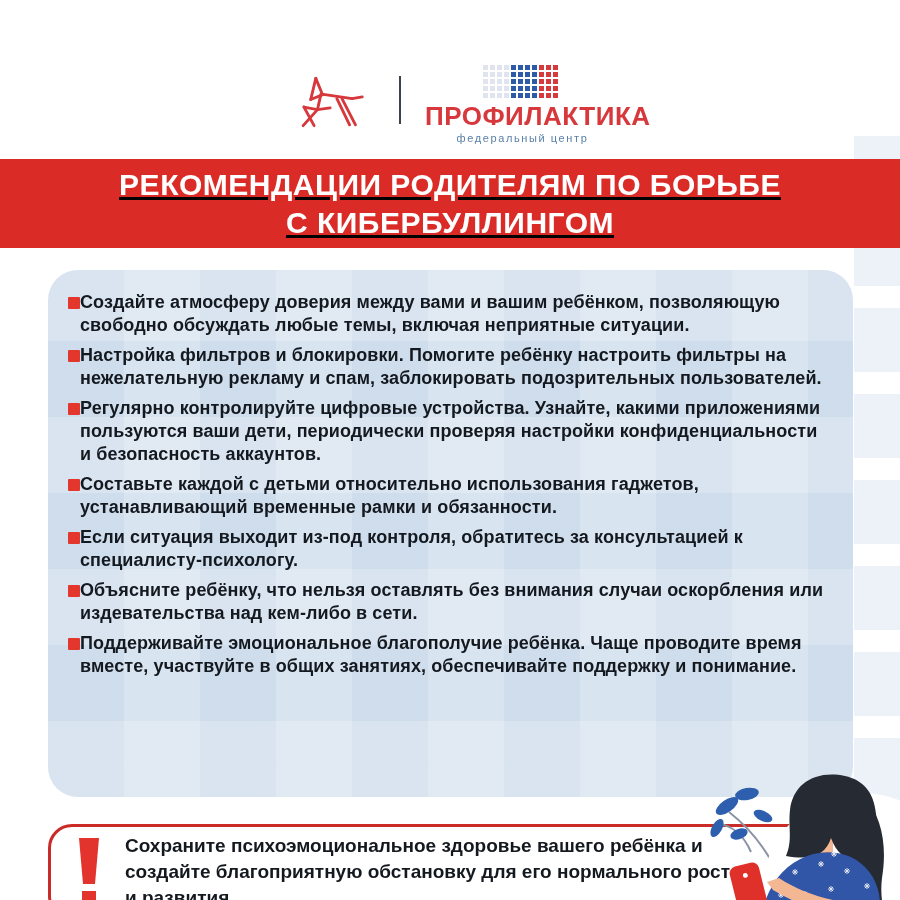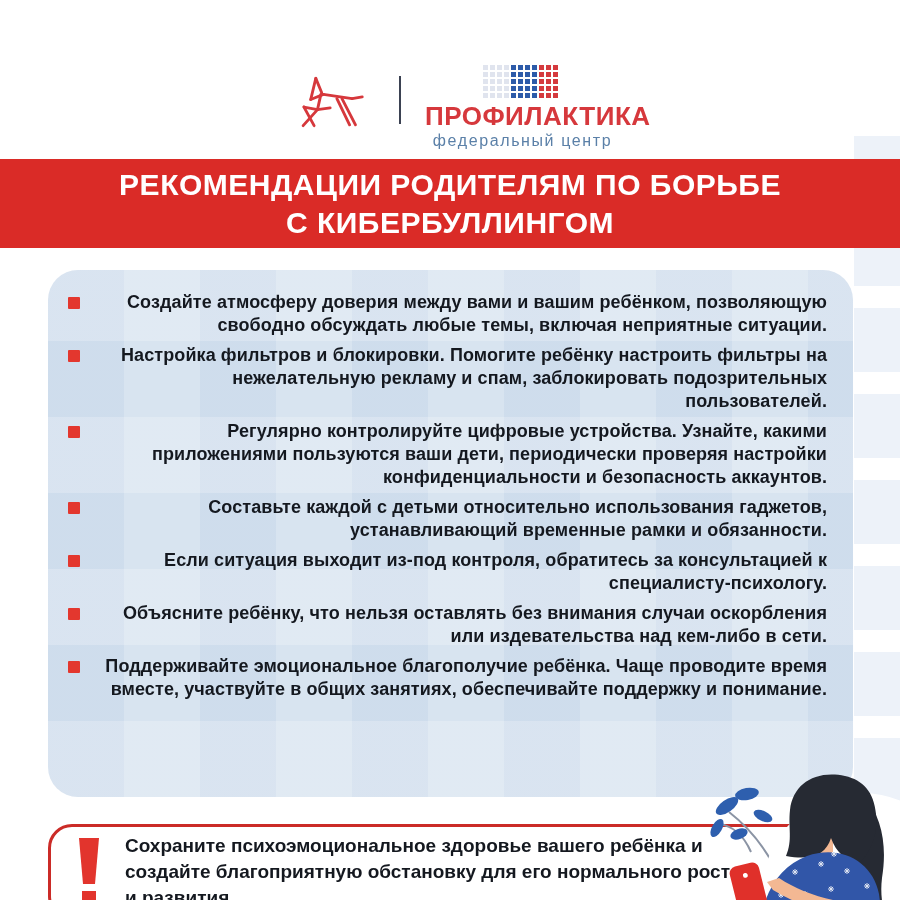--- a/index.html
+++ b/index.html
@@ -24,35 +24,35 @@
   .divider { position:absolute; left:399px; top:28px; width:2px; height:48px; background:#3b4252; }
   .logo-block { position:absolute; left:425px; top:17px; width:195px; text-align:center; }
   .pixel-grid { display:flex; gap:2px; width:79px; margin:0 auto 4px auto; height:33px; }
   .chip { height:33px;
     -webkit-mask:repeating-linear-gradient(0deg,#000 0 5px,transparent 5px 7px);
     mask:repeating-linear-gradient(0deg,#000 0 5px,transparent 5px 7px); }
   .chip-l { width:26px; background:repeating-linear-gradient(90deg,#e0e4ee 0 5px,transparent 5px 7px); }
   .chip-b { width:26px; background:repeating-linear-gradient(90deg,#2d5ba9 0 5px,transparent 5px 7px); }
   .chip-r { width:19px; background:repeating-linear-gradient(90deg,#d53a3e 0 5px,transparent 5px 7px); }
   .brand-name { font-size:26px; font-weight:bold; letter-spacing:.5px; color:#d6383c; line-height:28px; }
-  .brand-sub  { font-size:16px; letter-spacing:1.6px; color:#5b80a8; margin-top:2px; }
+  .brand-sub  { font-size:11px; letter-spacing:1.6px; color:#5b80a8; margin-top:2px; }
 
   
   .banner { position:absolute; left:0; top:111px; width:900px; height:89px; background:#da2b27;
-    z-index:2; display:flex; flex-direction:column; align-items:center; justify-content:center; }
+    z-index:2; display:flex; flex-direction:column; align-items:center; justify-content:center;text-decoration:underline; }
   .banner-line { color:#ffffff; font-weight:bold; font-size:30px; line-height:38px; letter-spacing:.5px; }
 
   
   .panel { position:absolute; left:48px; top:222px; width:805px; height:527px; z-index:2;
     border-radius:30px; background-color:#d8e4f0;
     background-image:
       repeating-linear-gradient(0deg,  rgba(255,255,255,.22) 0 76px, rgba(255,255,255,0) 76px 152px),
       repeating-linear-gradient(90deg, rgba(173,196,224,.22) 0 76px, rgba(173,196,224,0) 76px 152px);
     padding:21px 26px 12px 20px; }
-  .item { display:flex; gap:15px; margin-bottom:7px;text-align:right; }
+  .item { display:flex; margin-bottom:7px; }
   .bullet { flex:0 0 12px; width:12px; height:12px; margin-top:6px; background:#e3372e; border-radius:1px; }
   .item-text { font-size:18px; line-height:23px; font-weight:bold; color:#14181f; letter-spacing:.1px; }
 
   
   .callout { position:absolute; left:48px; top:776px; width:814px; height:96px; z-index:3;
     background:#ffffff; border:3px solid #cb2b27; border-radius:24px;
     display:flex; align-items:center; gap:22px; padding-left:24px; }
   .excl { flex:0 0 28px; }
   .callout-text { width:620px; font-size:19px; line-height:26px; font-weight:bold; color:#14181f; }
 

